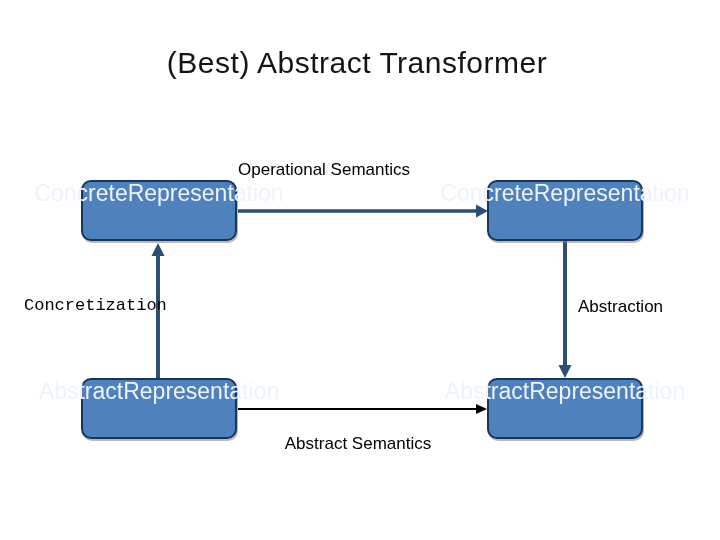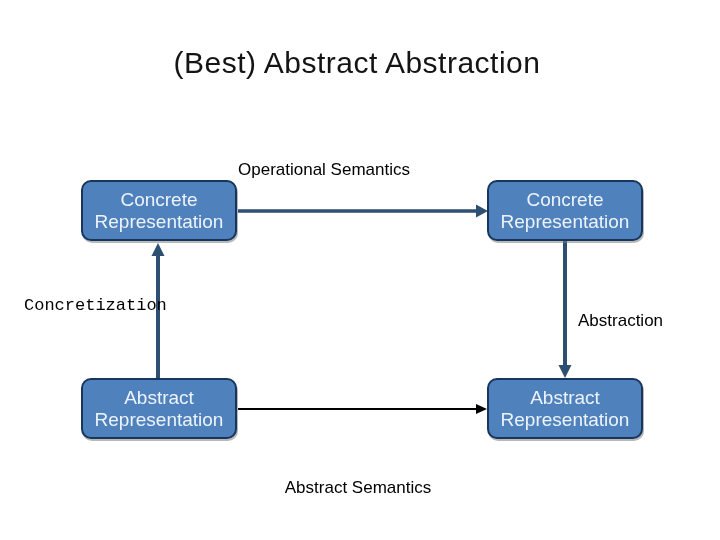--- a/index.html
+++ b/index.html
@@ -32,48 +32,48 @@
   .node {
     position: absolute;
     width: 156px;
     height: 61px;
     box-sizing: border-box;
     background: #4f81bd;
     border: 2px solid #17365d;
     border-radius: 10px;
     box-shadow: 1px 2px 0 rgba(128,128,128,0.55);
     color: #edf3fa;
-    font-size: 19px;
+    font-size: 23px;
     line-height: 22px;
     text-align: center;
     display: flex;
-    flex-direction: column;
+    flex-direction: row;
     justify-content: center;
   }
   .node-top-left    { left: 81px;  top: 180px; }
   .node-top-right   { left: 487px; top: 180px; }
   .node-bottom-left { left: 81px;  top: 378px; }
   .node-bottom-right{ left: 487px; top: 378px; }
   .edge-label {
     position: absolute;
     font-size: 17px;
     color: #000000;
     white-space: nowrap;
   }
   .label-op-sem  { left: 238px; top: 160px; width: 240px; text-align: left; }
-  .label-abs-sem { left: 238px; top: 434px; width: 240px; text-align: center; margin-top: 44px; }
+  .label-abs-sem { left: 238px; top: 434px; width: 240px; text-align: center; }
   .label-concretization { left: 24px;  top: 296px; font-family: Liberation Mono, monospace; }
-  .label-abstraction    { left: 578px; top: 311px; }
+  .label-abstraction    { left: 578px; top: 297px; }
 </style>
 </head>
 <body>
 
 <div class="slide">
 
-  <div class="title">(Best) Abstract Abstraction</div>
+  <div class="title">(Best) Abstract Transformer</div>
 
   <svg class="arrow-layer" width="720" height="540" viewBox="0 0 720 540">
 
     <g>
       <line x1="238" y1="211" x2="477" y2="211" stroke="#2d4f71" stroke-width="3.5"></line>
       <polygon points="476,204.5 476,217.5 488,211" fill="#2d4f71"></polygon>
     </g>
 
     <g>
       <line x1="158" y1="379" x2="158" y2="254" stroke="#2d4f71" stroke-width="4"></line>

